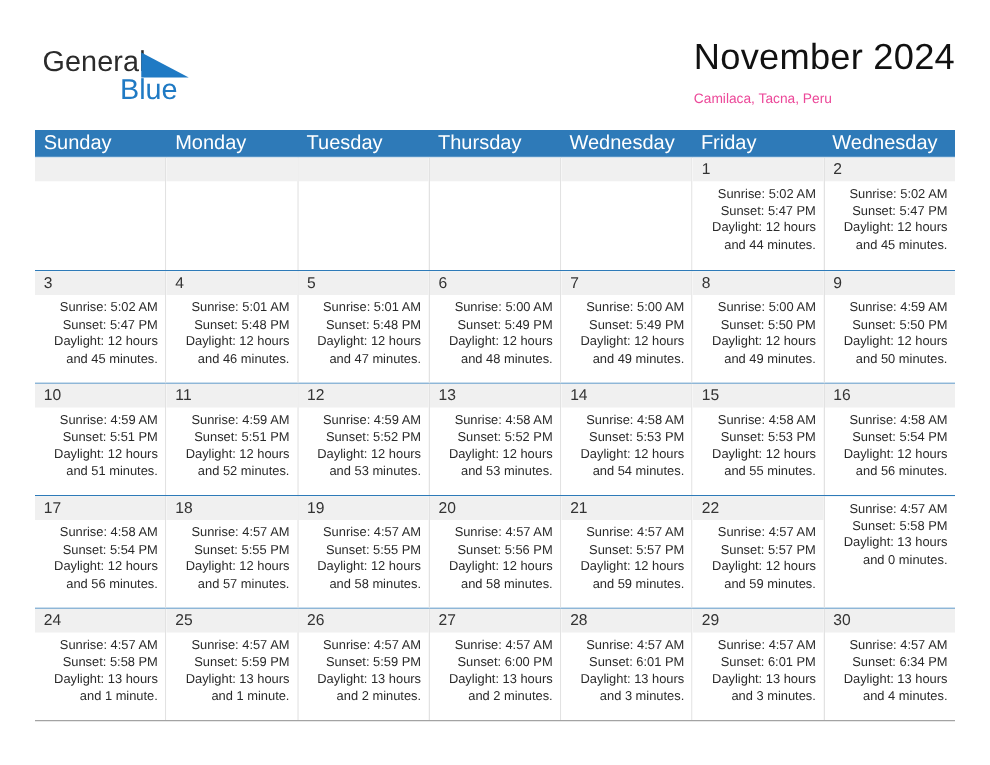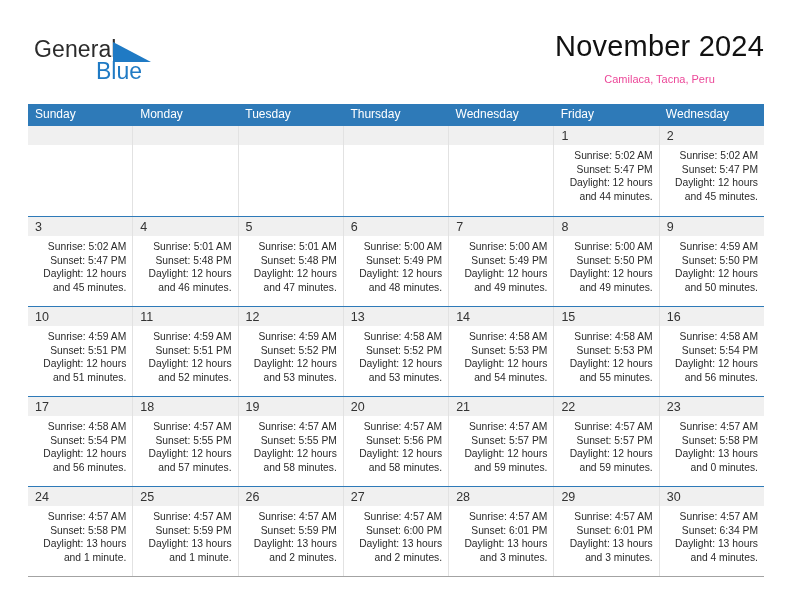--- a/index.html
+++ b/index.html
@@ -57,21 +57,21 @@
     top: 22px;
     font-size: 23px;
     color: #1f7ac4;
     line-height: 26px;
   }
 
   .title-block {
     position: absolute;
     right: 0;
     top: 0;
-    text-align: center;
+    text-align: left;
   }
   .cal-title {
     font-size: 29px;
     font-weight: normal;
     color: #111111;
     line-height: 36px;
     letter-spacing: 0.2px;
   }
   .cal-subtitle {
     font-size: 11px;
@@ -88,21 +88,21 @@
     width: 736px;
   }
   .dow-row {
     display: flex;
     background: #2e7ab8;
     height: 21px;
   }
   .dow {
     flex: 1 1 0;
     color: #ffffff;
-    font-size: 12px;
+    font-size: 16px;
     line-height: 21px;
     padding-left: 7px;
     box-sizing: border-box;
     white-space: nowrap;
   }
   .week {
     display: flex;
     border-top: 1.6px solid #2e7ab8;
     height: 89px;
   }
@@ -420,21 +420,20 @@
       <div class="cell">
           <div class="daynum-band"><span class="daynum">22</span></div>
           <div class="info">
             <div>Sunrise: 4:57 AM</div>
             <div>Sunset: 5:57 PM</div>
             <div>Daylight: 12 hours</div>
             <div>and 59 minutes.</div>
           </div>
         </div>
       <div class="cell">
-          <div class="daynum-band"><span class="daynum">23</span></div>
           <div class="info">
             <div>Sunrise: 4:57 AM</div>
             <div>Sunset: 5:58 PM</div>
             <div>Daylight: 13 hours</div>
             <div>and 0 minutes.</div>
           </div>
         </div>
     </div>
 
     <div class="week last">

